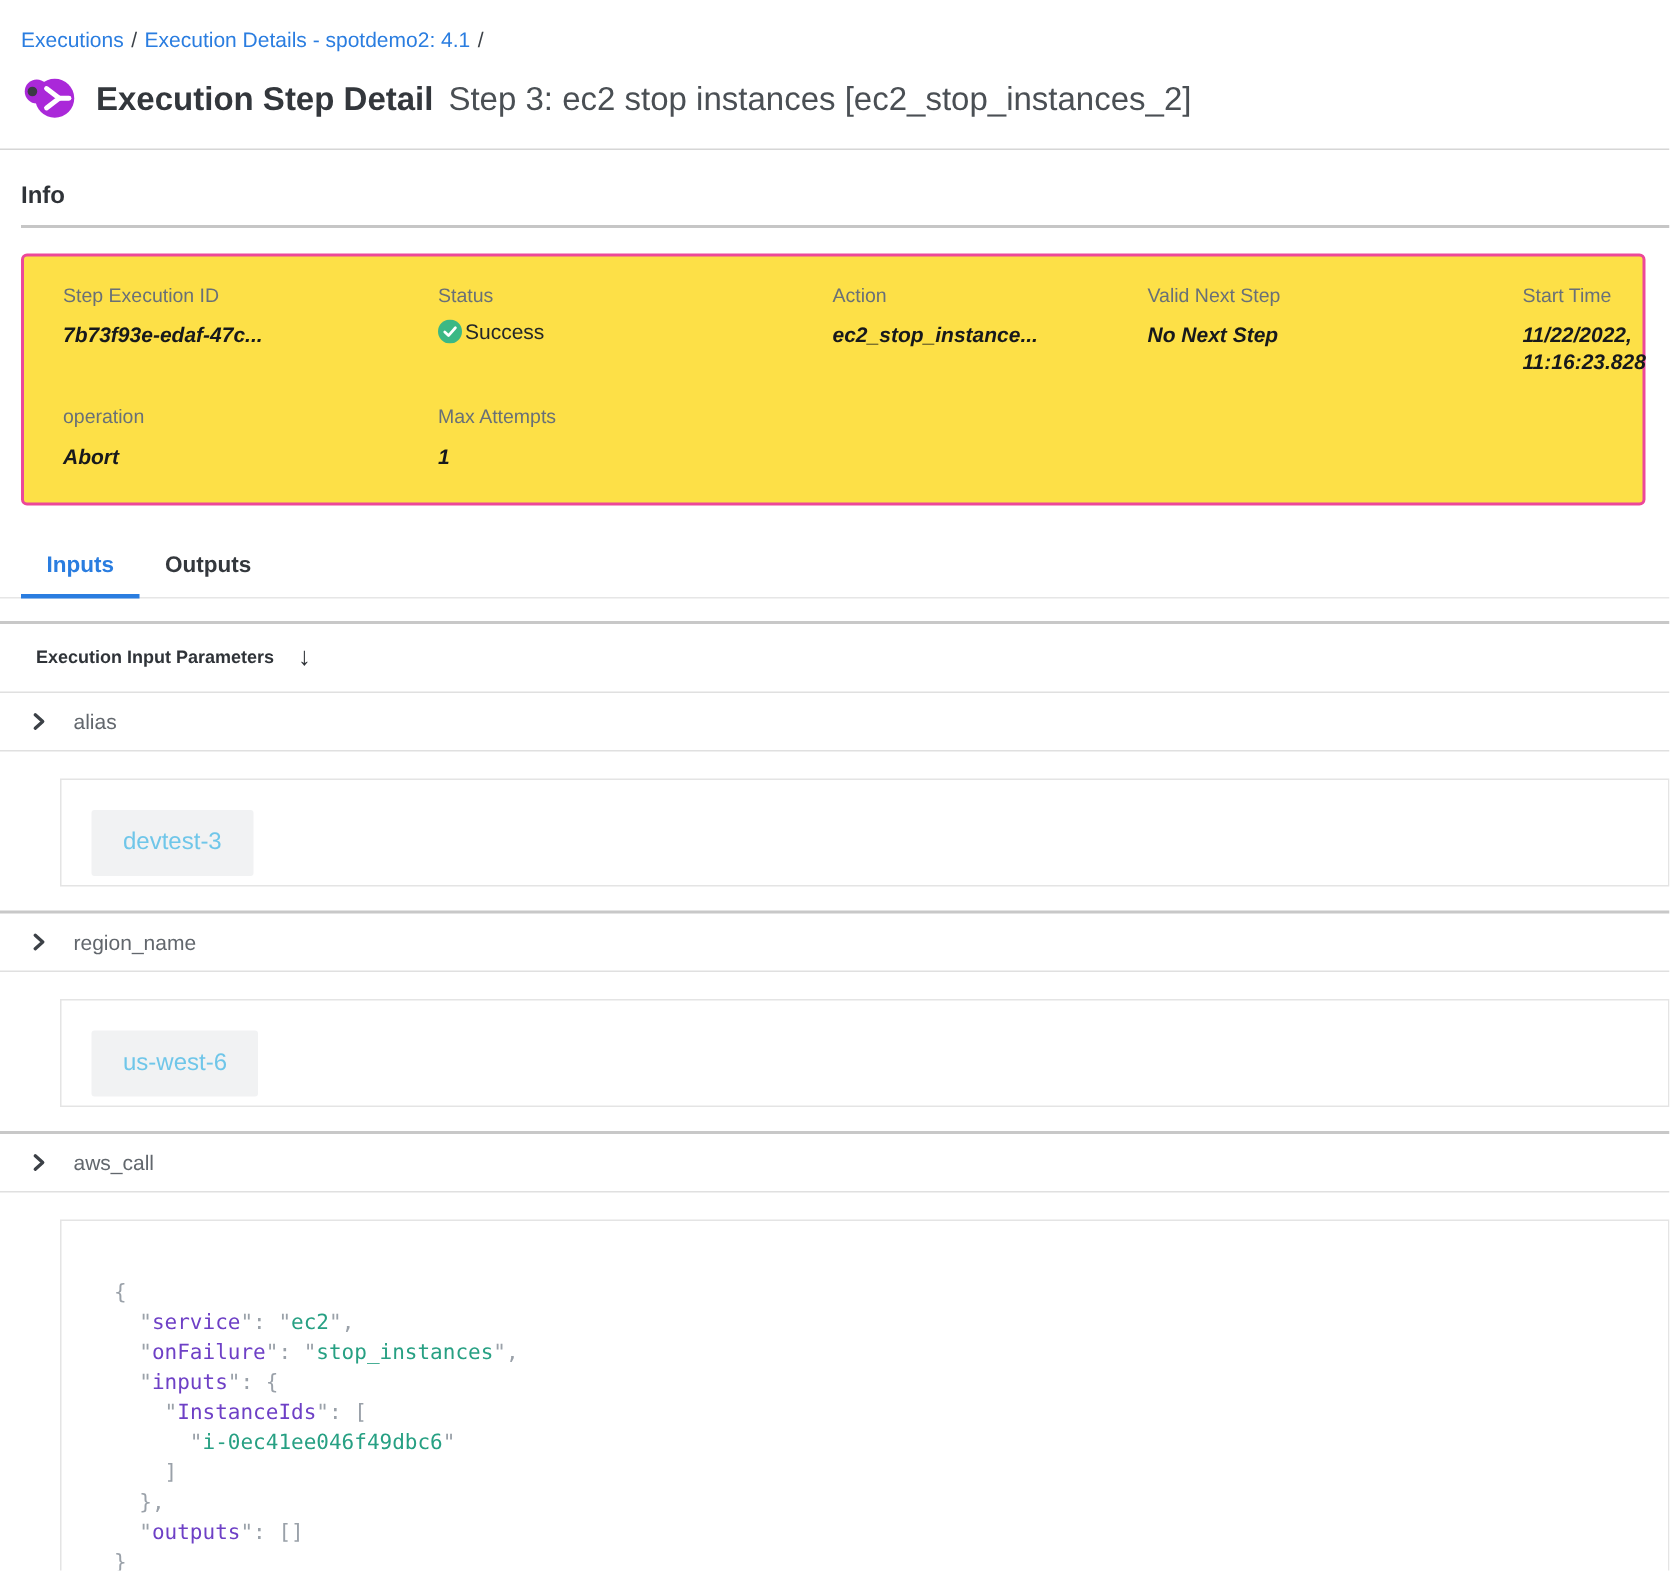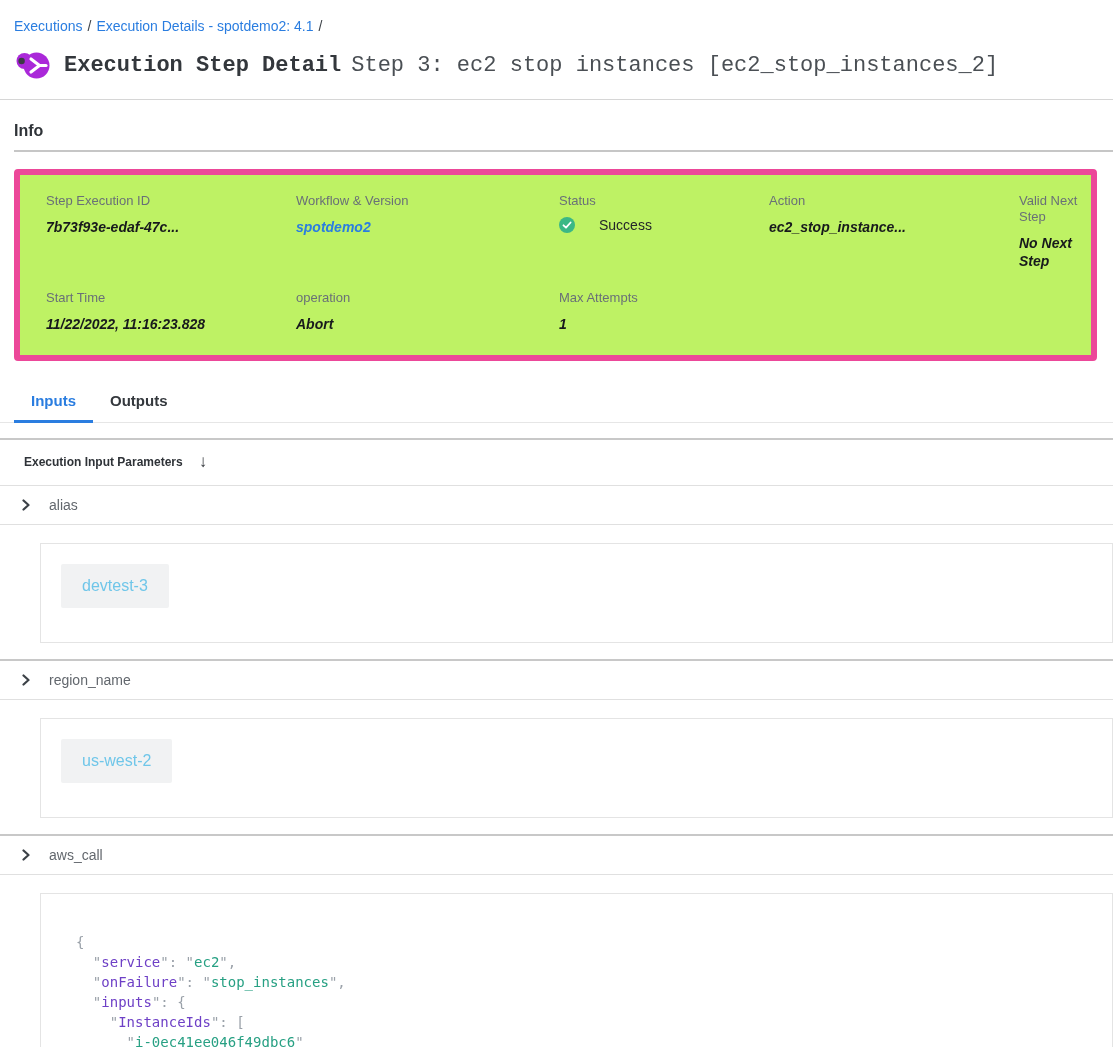--- a/index.html
+++ b/index.html
@@ -12,42 +12,42 @@
   a { text-decoration:none; cursor:pointer; }
 
   
   .breadcrumb { padding:16px 14px 0 14px; font-size:14px; line-height:20px; }
   .breadcrumb a { color:#2a7de0; }
   .breadcrumb .sep { color:#3c4147; margin:0 5px; }
 
   
   .header-row { display:flex; align-items:center; gap:13px; padding:12px 14px 16px 14px; border-bottom:1px solid #d6d6d6; }
   .logo { width:37px; height:35px; flex:0 0 auto; }
-  .title-wrap { display:flex; align-items:flex-start; gap:10px; white-space:nowrap;font-family:Liberation Mono, monospace; }
+  .title-wrap { display:flex; align-items:flex-start; gap:10px; white-space:nowrap; }
   .page-title { font-size:22px; font-weight:700; color:#33373c; }
   .page-subtitle { font-size:22px; font-weight:400; color:#4a4f54; }
 
   
   .info-heading { margin:22px 14px 10px 14px; font-size:16px; font-weight:600; color:#2f3338; }
   .info-rule { height:2px; background:#c6c6c6; margin-left:14px; }
 
   
   .card {
     margin:17px 16px 0 14px;
-    border:6px solid #ec4899; border-radius:4px;
+    border:2px solid #ec4899; border-radius:4px;
     padding:18px 0 22px 26px;
     display:grid;
     grid-template-columns:250px 263px 210px 250px 1fr;
     row-gap:20px;
-    background:#bef264;
+    background:#fde047;
   }
   .lbl { font-size:13px; color:#697077; line-height:16px; }
   .val { font-size:14px; font-weight:700; color:#17191c; margin-top:9px; line-height:18px;font-style:italic; }
   .val.link { color:#2a7de0; }
-  .status-row { display:flex; align-items:center; gap:24px; margin-top:8px; font-size:14px; font-weight:400; color:#232629; }
+  .status-row { display:flex; align-items:center; gap:2px; margin-top:8px; font-size:14px; font-weight:400; color:#232629; }
   .check-icon { width:16px; height:16px; display:inline-block; }
 
   
   .tabs { display:flex; padding-left:14px; margin-top:20px; border-bottom:1px solid #e6e6e6; }
   .tab { position:relative; padding:11px 17px 13px 17px; font-size:15px; font-weight:700; color:#34383d; cursor:pointer; }
   .tab.active { color:#2a7de0; }
   .tab.active::after { content:""; position:absolute; left:0; right:0; bottom:-1px; height:3px; background:#2a7de0; }
 
   
   .section-rule { height:2px; background:#c8c8c8; margin-top:15px; }
@@ -57,21 +57,21 @@
   .params-header { display:flex; align-items:center; gap:16px; padding:12px 24px 13px 24px; }
   .params-title { font-size:12px; font-weight:700; color:#2f3338; }
   .down-arrow { font-size:17px; font-weight:700; color:#2f3338; cursor:pointer; }
 
   
   .sec-row { display:flex; align-items:center; gap:17px; padding:11px 0 11px 20px; cursor:pointer; }
   .chev { width:12px; height:12px; display:inline-block; }
   .sec-name { font-size:14px; color:#62676d; }
 
   .panel { margin:18px 0 16px 40px; border:1px solid #e4e4e4; background:#fff; }
-  .value-panel { height:100px; padding:20px; }
+  .value-panel { height:72px; padding:20px; }
   .chip { display:inline-block; background:#f1f2f3; color:#6fc6e9; font-size:16px; padding:13px 21px; border-radius:2px; }
 
   .code-panel { padding:38px 0 20px 35px; min-height:260px; }
   .code {
     margin:0; font-family:"DejaVu Sans Mono", monospace;
     font-size:14px; line-height:20px; white-space:pre;
   }
   .tok-p { color:#9aa1a9; }
   .tok-k { color:#6e40c6; }
   .tok-s { color:#27a083; }
@@ -99,24 +99,20 @@
 
 <div class="info-heading">Info</div>
 <div class="info-rule"></div>
 
 <div class="card">
   <div class="cell">
     <div class="lbl">Step Execution ID</div>
     <div class="val">7b73f93e-edaf-47c...</div>
   </div>
   <div class="cell">
-    <div class="lbl">Workflow &amp; Version</div>
-    <div class="val link">spotdemo2</div>
-  </div>
-  <div class="cell">
     <div class="lbl">Status</div>
     <div class="status-row">
       <svg class="check-icon" viewBox="0 0 16 16">
         <circle cx="8" cy="8" r="8" fill="#3bb885"></circle>
         <path d="M4.5 8.3 L7 10.7 L11.6 5.5" stroke="#ffffff" stroke-width="1.8" fill="none" stroke-linecap="round" stroke-linejoin="round"></path>
       </svg>
       <span>Success</span>
     </div>
   </div>
   <div class="cell">
@@ -169,21 +165,21 @@
 <div class="section-rule"></div>
 
 <div class="sec-row">
   <svg class="chev" viewBox="0 0 12 12">
     <path d="M3.5 1.5 L8.5 6 L3.5 10.5" stroke="#3c4147" stroke-width="2.2" fill="none" stroke-linecap="round" stroke-linejoin="round"></path>
   </svg>
   <span class="sec-name">region_name</span>
 </div>
 <div class="thin-rule"></div>
 <div class="panel value-panel">
-  <span class="chip">us-west-2</span>
+  <span class="chip">us-west-6</span>
 </div>
 
 <div class="section-rule"></div>
 
 <div class="sec-row">
   <svg class="chev" viewBox="0 0 12 12">
     <path d="M3.5 1.5 L8.5 6 L3.5 10.5" stroke="#3c4147" stroke-width="2.2" fill="none" stroke-linecap="round" stroke-linejoin="round"></path>
   </svg>
   <span class="sec-name">aws_call</span>
 </div>

